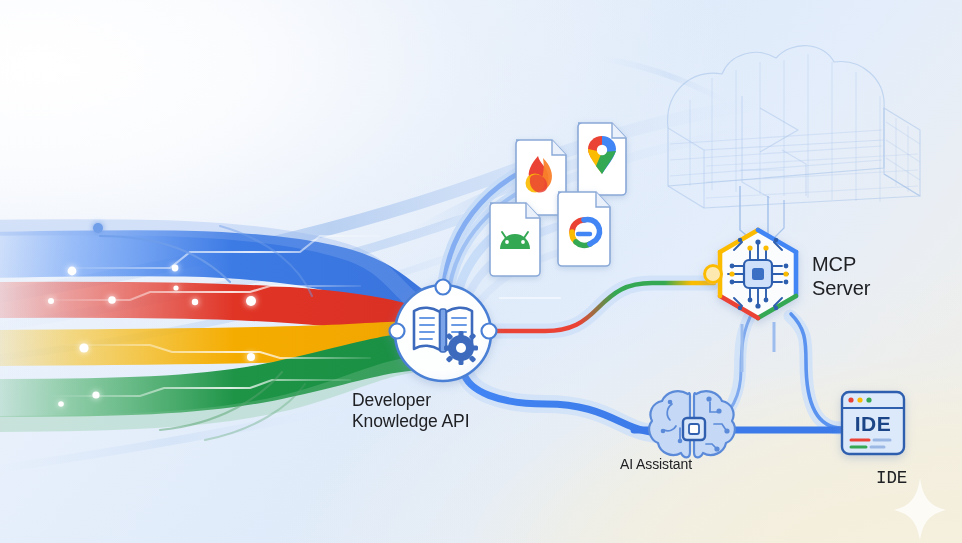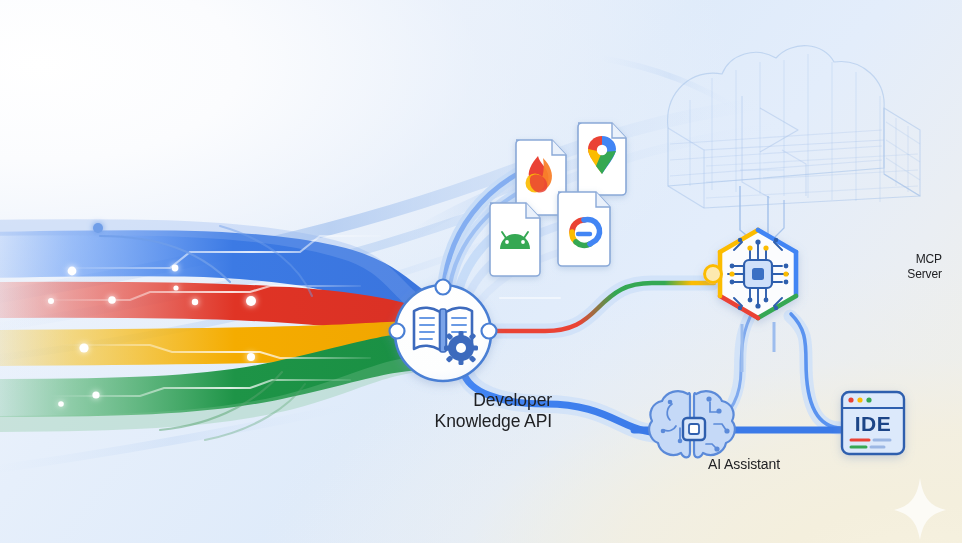--- a/index.html
+++ b/index.html
@@ -24,35 +24,35 @@
     width: 962px;
     height: 543px;
   }
   .lbl {
     position: absolute;
     color: #202124;
     font-weight: 500;
     letter-spacing: -0.1px;
     line-height: 1.22;
     white-space: pre-line;
-    text-align: right;
+    text-align: left;
   }
   #title {
     position: absolute;
     left: 44px;
     top: 78px;
     color: #1f2023;
     font-size: 41px;
     font-weight: 500;
     line-height: 1.27;
     letter-spacing: -0.8px;
     white-space: pre-line;
   }
   #lbl-api   { left: 352px; top: 390px; width: 200px; font-size: 17.5px; }
-  #lbl-mcp   { left: 812px; top: 252px; width: 130px; font-size: 12px; text-align: right; }
+  #lbl-mcp   { left: 812px; top: 252px; width: 130px; font-size: 20px; text-align: left; }
   #lbl-ai    { left: 620px; top: 456px; width: 160px; font-size: 14px; }
   #lbl-ide   { left: 876px; top: 468px; width: 124px; font-size: 17.5px; font-family: Liberation Mono, monospace; }
 </style>
 </head>
 <body>
 
 <div id="stage">
 
   <svg class="layer" viewBox="0 0 962 543">
     <defs>

